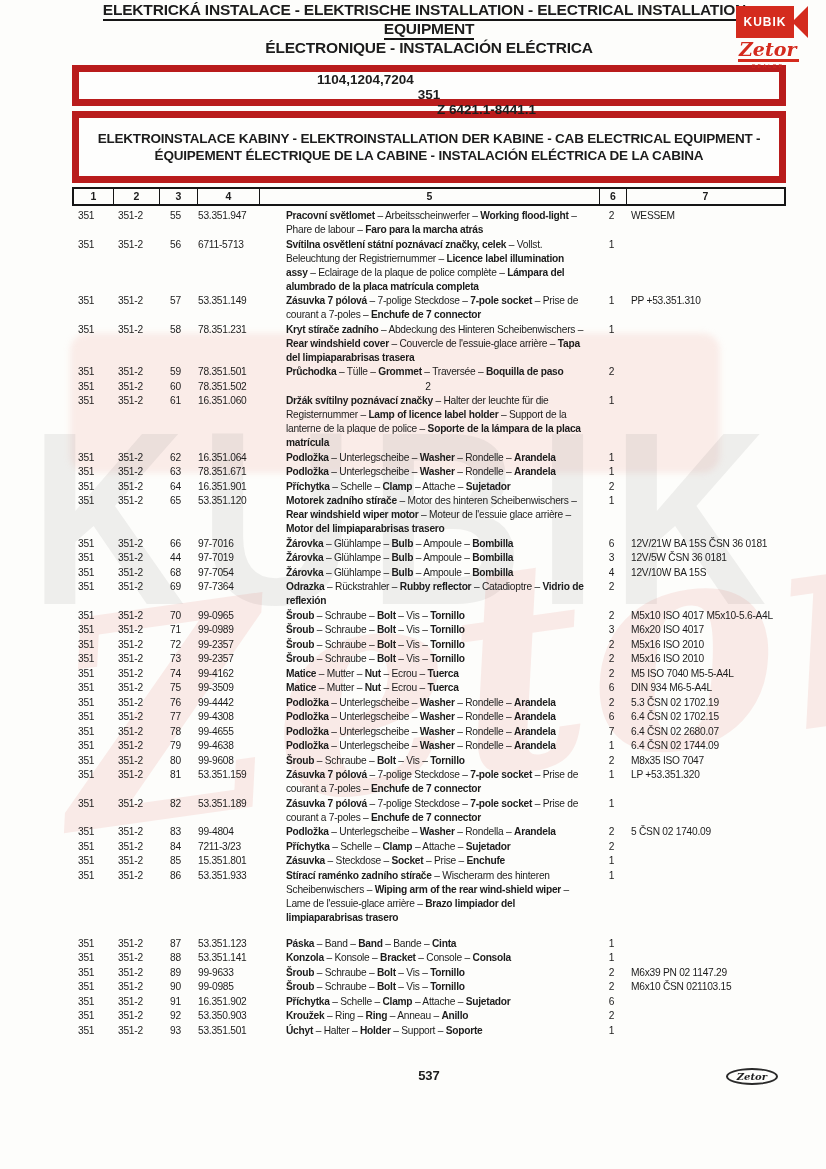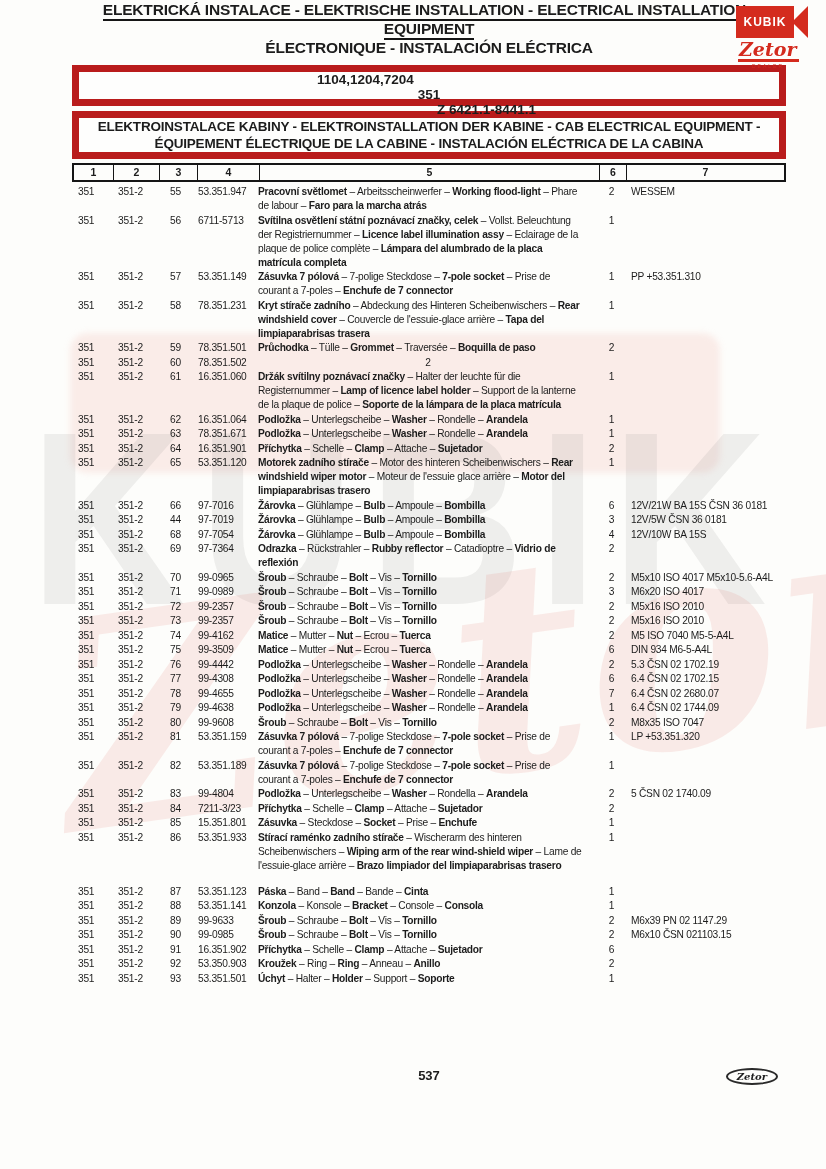--- a/index.html
+++ b/index.html
@@ -35,38 +35,38 @@
     font-family:"DejaVu Serif","Liberation Serif",serif;font-size:19px;
     border-bottom:3px solid #d42b1e;display:inline-block;line-height:18px;padding:0 3px 1px 1px;}
   .zetor-dealer{margin-left:20px;color:#d42b1e;font-size:5px;letter-spacing:2px;margin-top:1px;}
   
   .box{border:7px solid #b91c1c;background:rgba(255,255,255,0.55);flex-direction:column;}
   .info-bar{margin-top:8px;height:27px;display:flex;align-items:center;
     font-weight:bold;font-size:13.5px;}
   .info-left{width:240px;padding-left:16px;}
   .info-center{flex:1;text-align:center;}
   .info-right{width:240px;text-align:right;padding-right:26px;}
-  .section-box{margin-top:5px;padding:0 6px;text-align:center;
+  .section-box{margin-top:5px;padding:12px 6px;text-align:center;
     font-weight:bold;font-size:13.5px;line-height:17px;letter-spacing:-0.2px;}
   
   .col-head{margin-top:4px;display:grid;height:15px;
     grid-template-columns:40px 46px 38px 62px 340px 27px 157px;
     border:2px solid #151515;font-size:10.5px;font-weight:bold;}
   .col-head div{text-align:center;line-height:15px;border-right:1px solid #151515;}
   .col-head div:last-child{border-right:none;}
   
   .tbody{margin-top:3px;font-size:10.2px;letter-spacing:-0.25px;line-height:14px;}
   .trow{display:grid;grid-template-columns:40px 46px 38px 62px 340px 27px 161px;
     align-items:start;margin-bottom:0.5px;}
   .trow.gap{margin-top:12px;}
   .cell-c1{padding-left:6px;}
   .cell-c2{padding-left:6px;}
   .cell-c3{padding-left:12px;}
   .cell-c4{padding-left:2px;}
-  .cell-desc{padding-right:14px;}
+  .cell-desc{padding-right:14px;margin-left:28px;}
   .cell-qty{text-align:center;}
   .cell-spec{padding-left:6px;}
   .b{font-weight:bold;}
   
   .footer-page{position:absolute;left:16px;top:1068px;width:826px;text-align:center;
     font-weight:bold;font-size:13px;z-index:1;}
   .footer-logo{position:absolute;right:48px;top:1068px;border:2px solid #2a2a2a;
     border-radius:50%;padding:0 9px;font-size:10px;font-weight:bold;font-style:italic;
     font-family:"DejaVu Serif","Liberation Serif",serif;line-height:13px;z-index:1;}
 </style>

